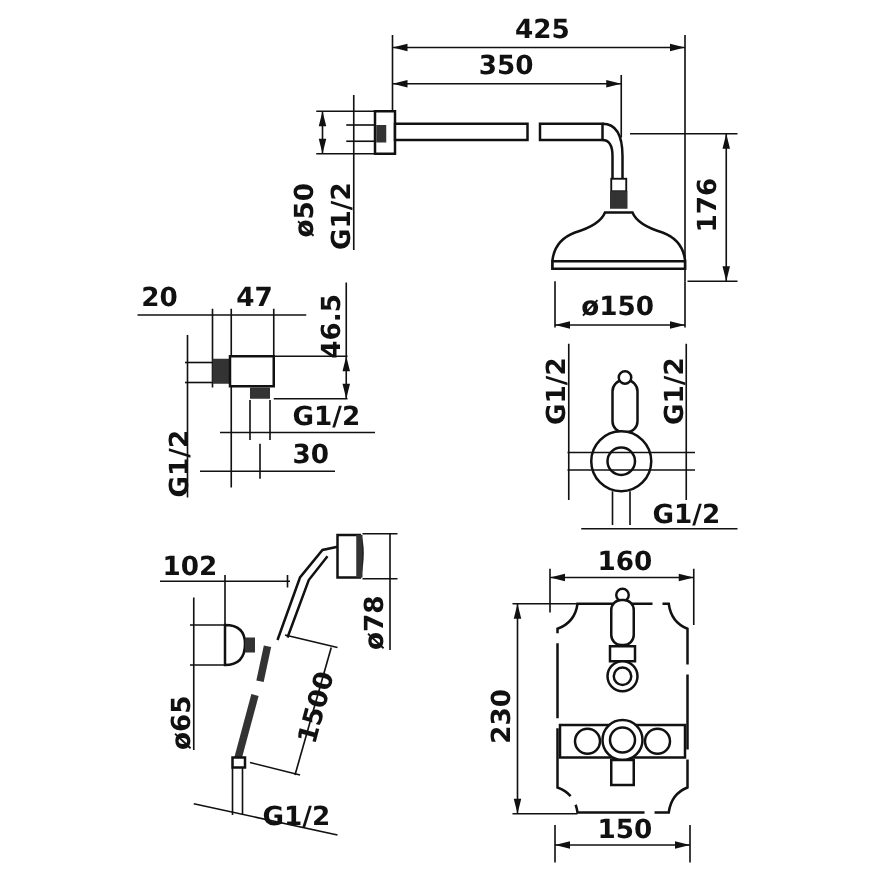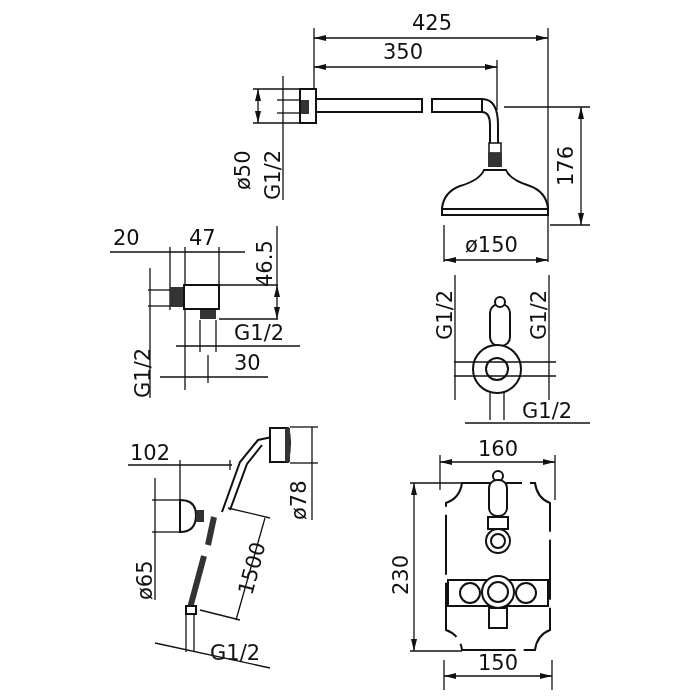--- a/index.html
+++ b/index.html
@@ -1,16 +1,16 @@
 <!DOCTYPE html>
 <html><head>
 <meta charset="utf-8">
 <style>
   html,body{margin:0;padding:0;background:#fff;}
-  #canvas{position:relative;width:700px;height:700px;overflow:hidden;background:#fff;}
+  #canvas{position:relative;width:700px;height:700px;overflow:hidden;background:#fff;font-weight:bold;}
   svg{position:absolute;left:0;top:0;}
   .dim{font-family:"DejaVu Sans","Liberation Sans",sans-serif;font-size:21px;fill:#111;}
   .ln{stroke:#111;stroke-width:1.3;fill:none;}
   .thk{stroke:#111;stroke-width:2;fill:none;}
   .fill{fill:#fff;stroke:#111;stroke-width:2;}
 </style>
 </head>
 <body>
 
 <div id="canvas">

